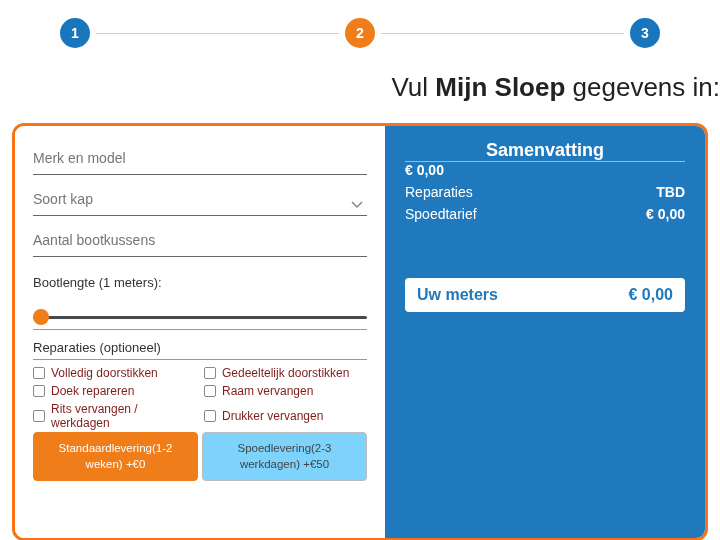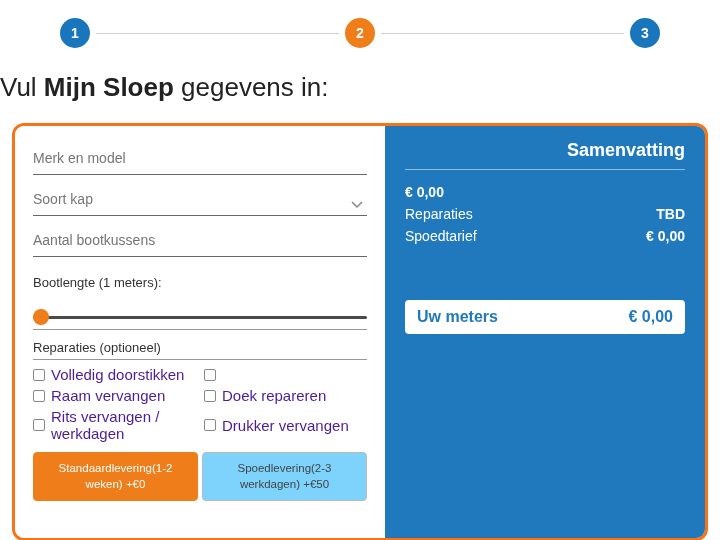--- a/index.html
+++ b/index.html
@@ -32,21 +32,21 @@
   }
   .step-circle.blue { background: #1976bd; }
   .step-circle.orange { background: #ef7d1a; }
   .step-line {
     flex: 1;
     height: 1px;
     background: #d0d0d0;
     margin: 0 6px;
   }
   .page-title {
-    text-align: left;
+    text-align: right;
     font-size: 26px;
     font-weight: 400;
     color: #222;
     margin: 14px 0 20px;
   }
   .page-title b { font-weight: 700; }
   .card {
     margin: 0 12px;
     border: 3px solid #f97316;
     border-radius: 12px;
@@ -114,39 +114,39 @@
     font-size: 13px;
     color: #333;
     border-bottom: 1px solid #999;
     padding-bottom: 4px;
     margin-bottom: 6px;
   }
   .rep-grid {
     display: grid;
     grid-template-columns: 1fr 1fr;
     gap: 4px 8px;
-    font-size: 15px;
-    color: #4c1d95;
+    font-size: 12px;
+    color: #7f1d1d;
   }
   .rep-item {
     display: flex;
     align-items: center;
     gap: 6px;
   }
   .cb {
     width: 12px;
     height: 12px;
     border: 1px solid #888;
     border-radius: 2px;
     flex-shrink: 0;
   }
   .delivery-row {
     display: flex;
     gap: 4px;
-    margin-top: 10px;
+    margin-top: 2px;
     justify-content: flex-end;
   }
   .del-btn {
     flex: 1;
     padding: 8px 6px;
     font-size: 11.5px;
     border-radius: 4px;
     text-align: center;
     line-height: 1.35;
     cursor: pointer;
@@ -163,26 +163,25 @@
   }
   .right-panel {
     width: 320px;
     background: #2079bd;
     color: #fff;
     padding: 14px 20px 16px;
     display: flex;
     flex-direction: column;
   }
   .summary-title {
-    text-align: right;
+    text-align: center;
     font-size: 18px;
     font-weight: 700;
-    padding-bottom: 8px;
+    padding-bottom: 0;
     border-bottom: 1px solid rgba(255,255,255,0.5);
-    margin-bottom: 14px;
   }
   .summary-rows {
     font-size: 14px;
   }
   .srow {
     display: flex;
     justify-content: space-between;
     margin-bottom: 6px;
   }
   .srow .val { font-weight: 600; }
@@ -262,28 +261,29 @@
     </div>
 
     <div class="rep-title">Reparaties (optioneel)</div>
     <div class="rep-grid">
       <label class="rep-item">
           <span class="cb"></span>
           <span>Volledig doorstikken</span>
         </label>
       <label class="rep-item">
           <span class="cb"></span>
+          <span>Gedeeltelijk doorstikken</span>
+        </label>
+      <label class="rep-item">
+          <span class="cb"></span>
+          <span>Doek repareren</span>
         </label>
       <label class="rep-item">
           <span class="cb"></span>
           <span>Raam vervangen</span>
-        </label>
-      <label class="rep-item">
-          <span class="cb"></span>
-          <span>Doek repareren</span>
         </label>
       <label class="rep-item">
           <span class="cb"></span>
           <span>Rits vervangen / werkdagen</span>
         </label>
       <label class="rep-item">
           <span class="cb"></span>
           <span>Drukker vervangen</span>
         </label>
     </div>

